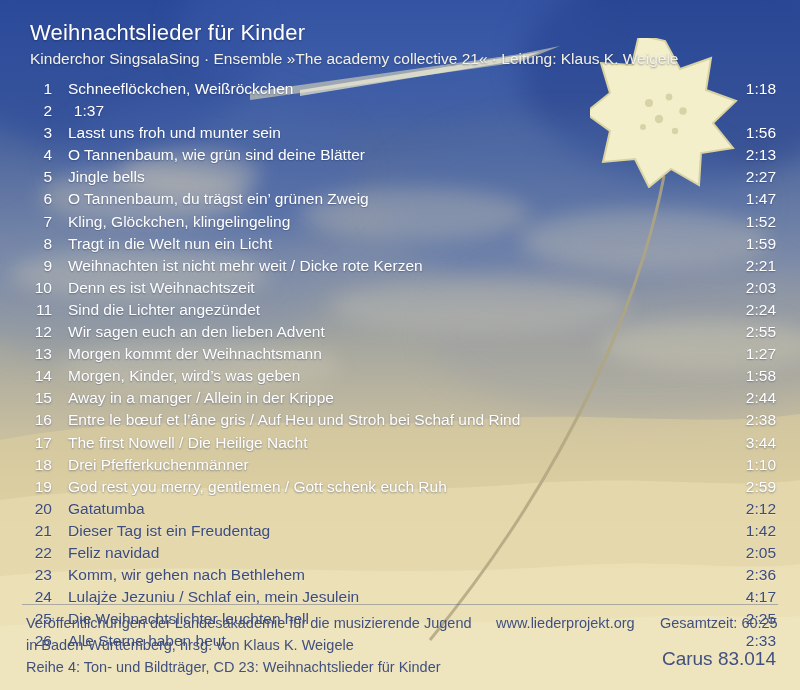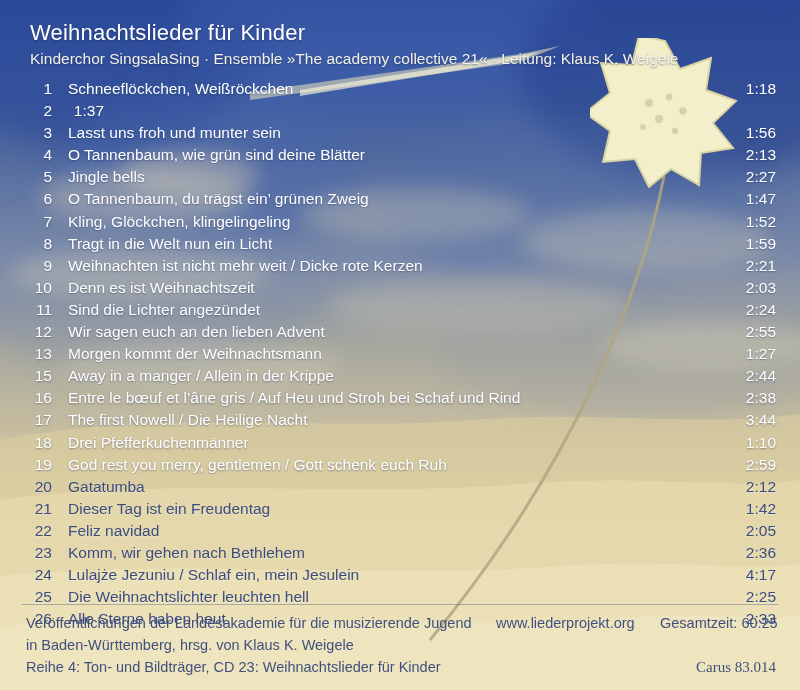--- a/index.html
+++ b/index.html
@@ -167,23 +167,22 @@
   .footer .right-total {
     position: absolute;
     left: 660px;
     top: 4px;
     width: 120px;
     text-align: left;
   }
   .footer .catalog {
     position: absolute;
     right: 24px;
-    top: 48px;
-    font-size: 15px;
-    font-family: Liberation Serif, serif;
+    top: 40px;
+    font-size: 19px;
   }
 </style>
 </head>
 <body>
 
 <div id="cover">
 
   <div class="sky-blotch" style="left:-60px; top:-50px; width:320px; height:200px; background:rgba(40,70,150,0.55);"></div>
   <div class="sky-blotch" style="left:180px; top:-70px; width:420px; height:190px; background:rgba(60,92,170,0.45);"></div>
   <div class="sky-blotch" style="left:520px; top:-40px; width:340px; height:220px; background:rgba(35,62,140,0.5);"></div>
@@ -294,20 +293,25 @@
         <div class="track">
           <span class="num">12</span>
           <span class="ttl">Wir sagen euch an den lieben Advent</span>
           <span class="dur">2:55</span>
         </div>
         <div class="track">
           <span class="num">13</span>
           <span class="ttl">Morgen kommt der Weihnachtsmann</span>
           <span class="dur">1:27</span>
         </div>
+        <div class="track">
+          <span class="num">14</span>
+          <span class="ttl">Morgen, Kinder, wird’s was geben</span>
+          <span class="dur">1:58</span>
+        </div>
         <div class="track mid">
           <span class="num">15</span>
           <span class="ttl">Away in a manger / Allein in der Krippe</span>
           <span class="dur">2:44</span>
         </div>
         <div class="track mid">
           <span class="num">16</span>
           <span class="ttl">Entre le bœuf et l’âne gris / Auf Heu und Stroh bei Schaf und Rind</span>
           <span class="dur">2:38</span>
         </div>

